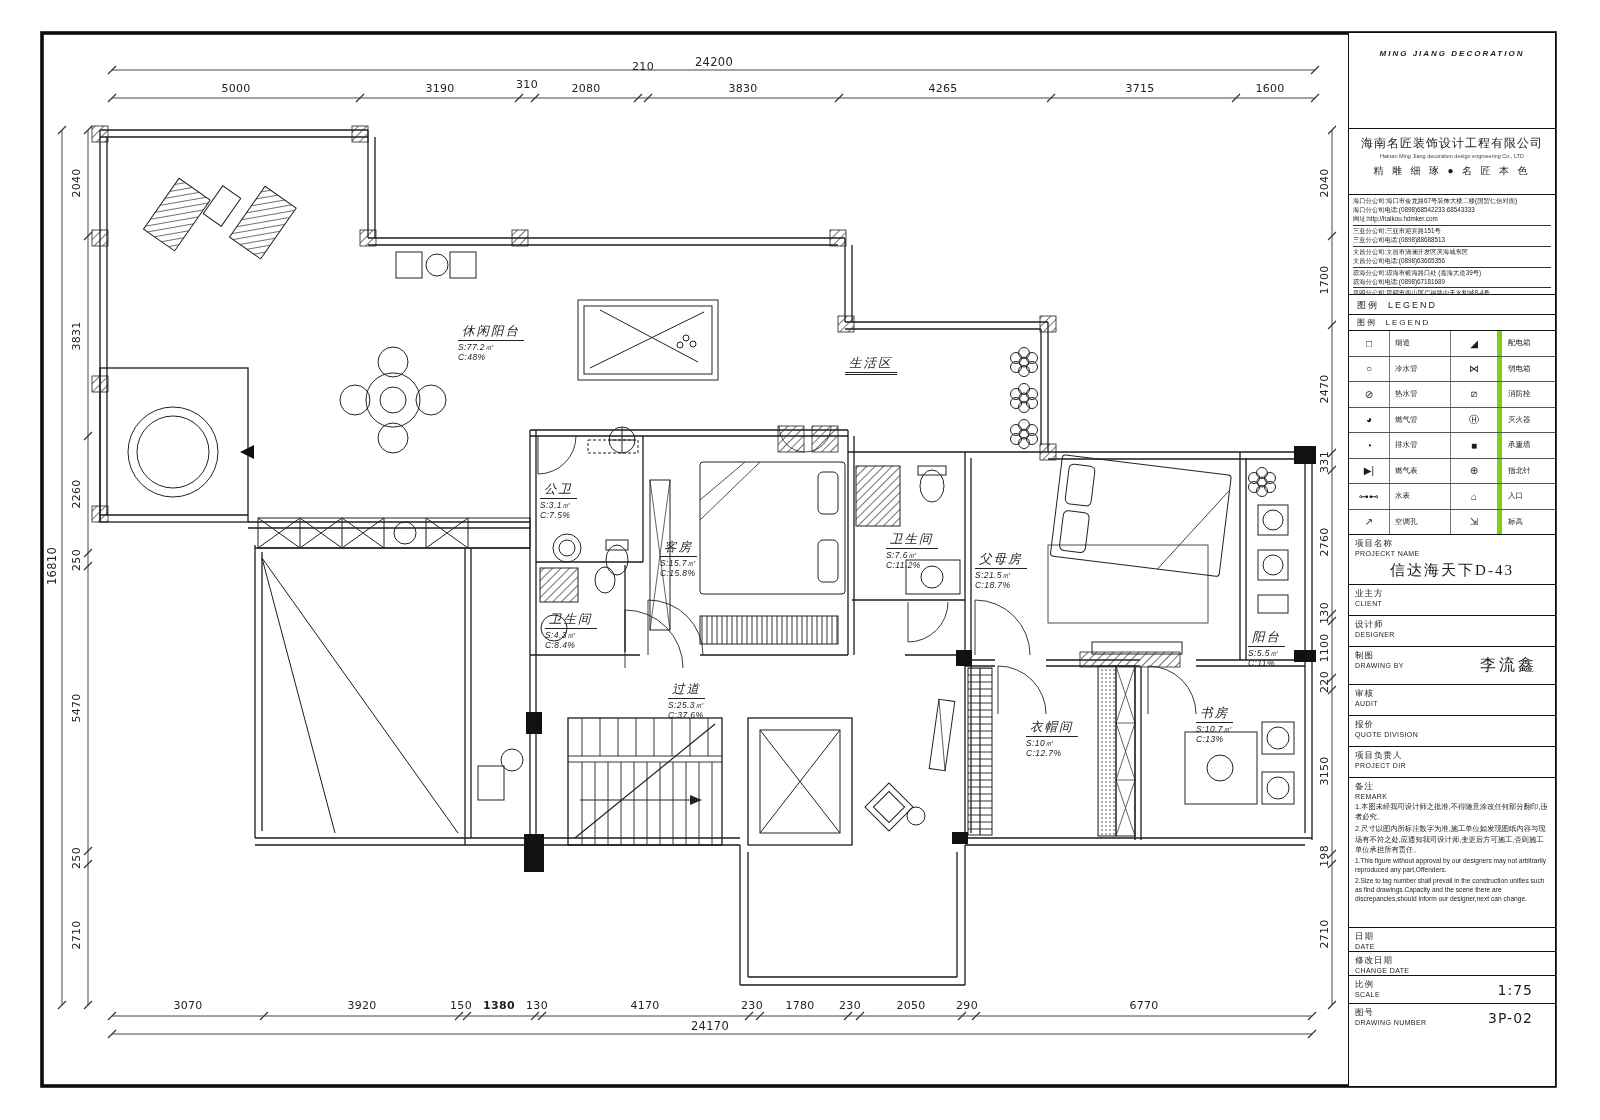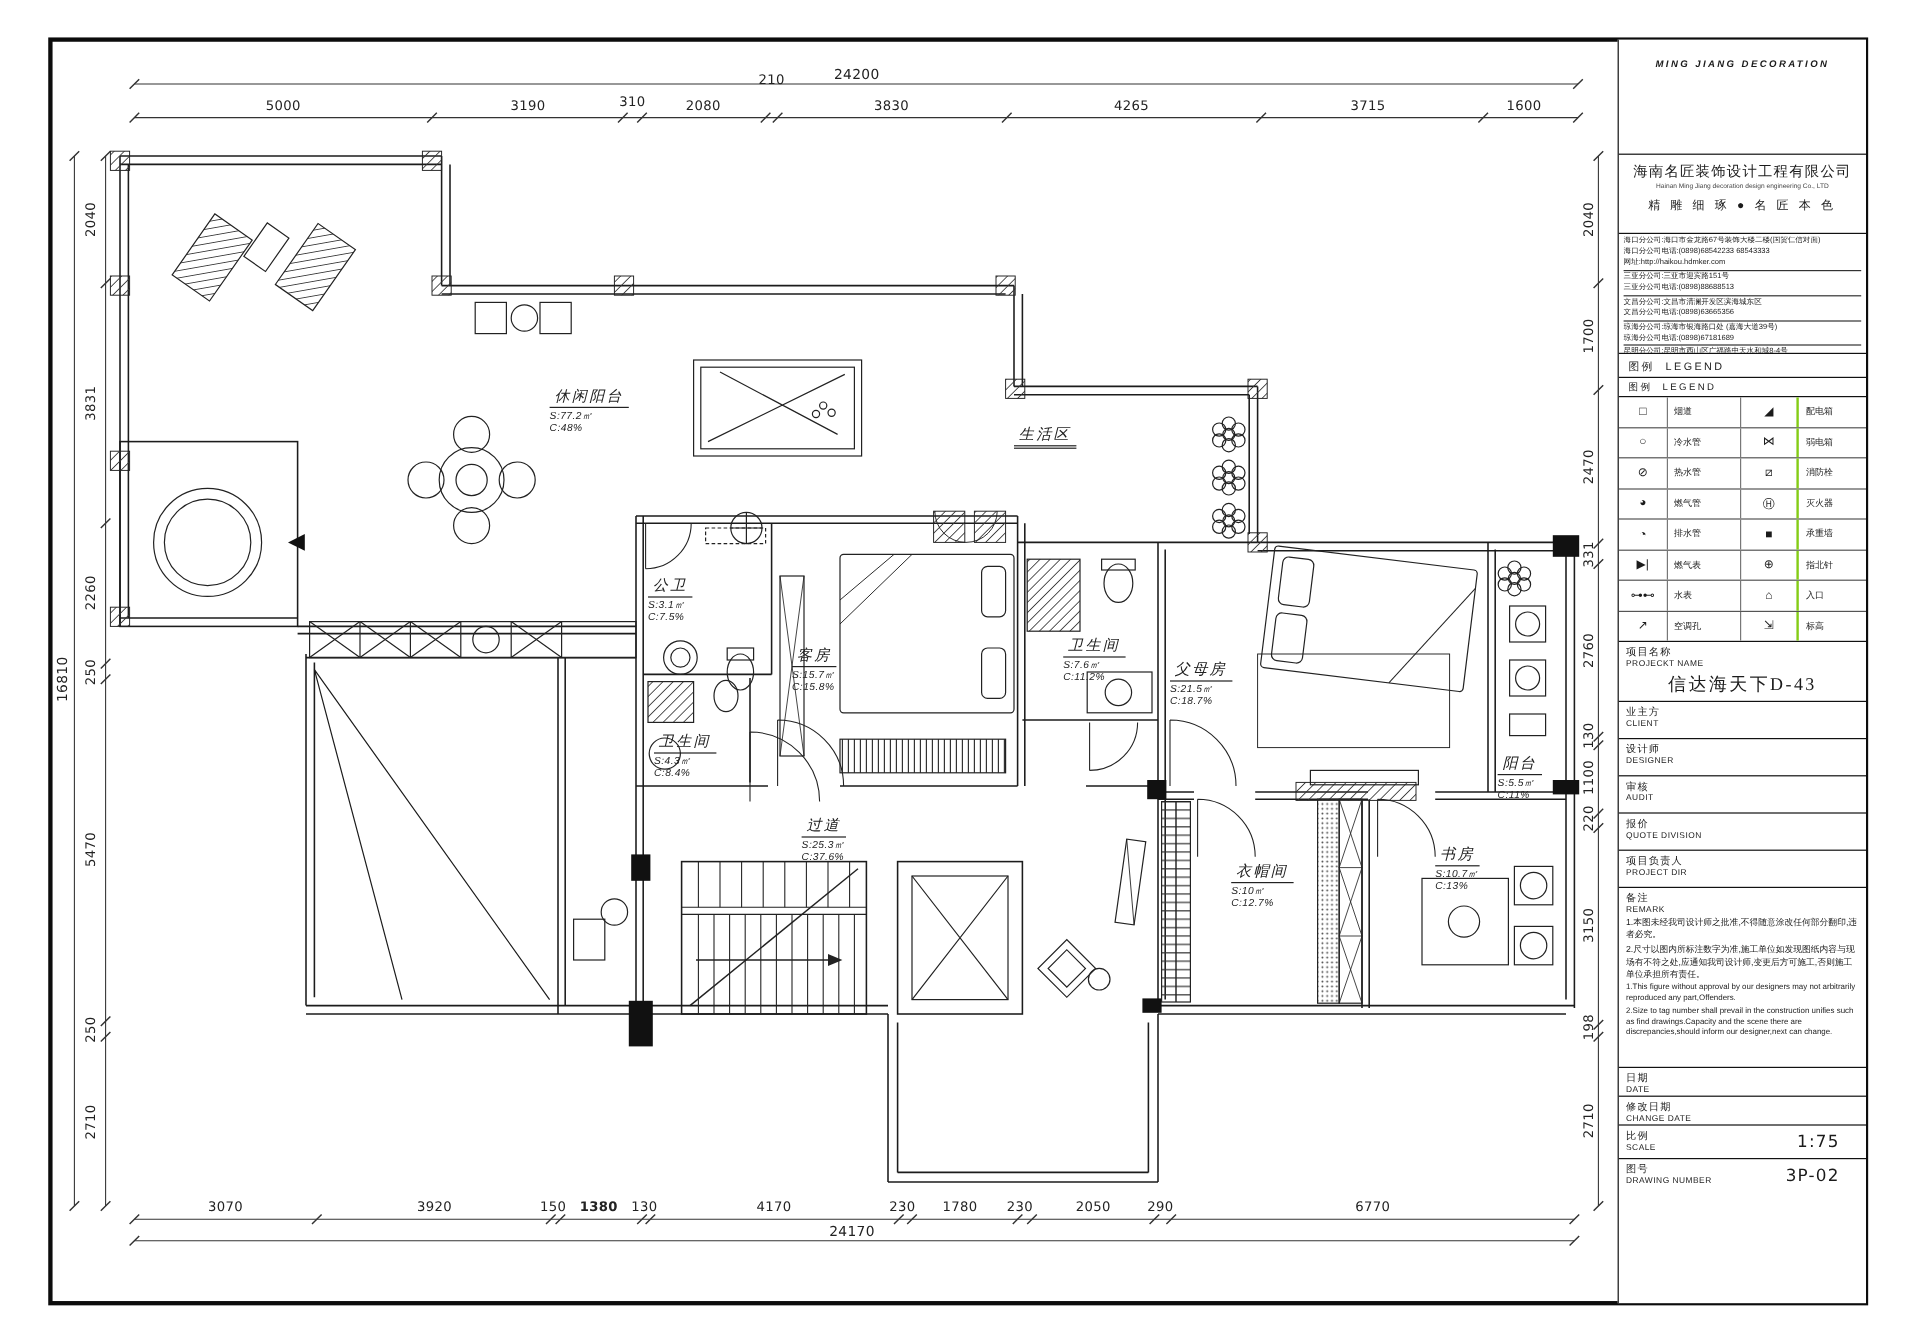--- a/index.html
+++ b/index.html
@@ -38,21 +38,21 @@
   .branches .grp{border-top:1px solid #333;margin-top:1px;padding-top:1px;}
   .lghead{height:20px;font-size:9px;letter-spacing:2px;padding:4px 8px;}
   .lghead2{height:16px;font-size:8px;letter-spacing:2px;padding:2px 8px;}
   .lgtable{height:204px;display:flex;flex-direction:column;}
   .lg-row{flex:1;display:flex;align-items:center;border-bottom:1px solid #555;}
   .lg-row:last-child{border-bottom:none;}
   .lg-sym{width:40px;text-align:center;font-size:10px;flex:none;}
   .lg-lab{width:62px;font-size:7.5px;flex:none;border-left:1px solid #777;border-right:1px solid #777;
           padding-left:5px;height:100%;display:flex;align-items:center;}
   .lg-sym2{width:46px;text-align:center;font-size:10px;flex:none;}
-  .lg-lab2{flex:1;font-size:7.5px;border-left:2px solid #84cc16;padding-left:6px;height:100%;
+  .lg-lab2{flex:1;font-size:7.5px;border-left:5px solid #84cc16;padding-left:6px;height:100%;
            display:flex;align-items:center;}
   .tb-row{padding:3px 6px;}
   .tb-cn{font-size:8.5px;letter-spacing:1px;}
   .tb-en{font-size:7px;letter-spacing:.4px;}
   .tb-val{position:absolute;left:0;right:0;text-align:center;font-size:15px;letter-spacing:2px;
           font-family:"Liberation Serif","DejaVu Serif",serif;}
   .tb-val-side{position:absolute;right:18px;top:8px;font-size:16px;letter-spacing:3px;
           font-family:"Liberation Serif",serif;}
   .remark{padding:3px 6px;}
   .remark .rcn{font-size:7.3px;line-height:1.4;margin-top:2px;}
@@ -496,20 +496,25 @@
       <div class="tb-val" style="top:26px;">信达海天下D-43</div>
     </div>
     <div class="tbs tb-row" style="height:31px;">
       <div class="tb-cn">业主方</div>
       <div class="tb-en">CLIENT</div>
     </div>
     <div class="tbs tb-row" style="height:31px;">
       <div class="tb-cn">设计师</div>
       <div class="tb-en">DESIGNER</div>
     </div>
+    <div class="tbs tb-row" style="height:38px;">
+      <div class="tb-cn">制图</div>
+      <div class="tb-en">DRAWING BY</div>
+      <div class="tb-val-side">李流鑫</div>
+    </div>
     <div class="tbs tb-row" style="height:31px;">
       <div class="tb-cn">审核</div>
       <div class="tb-en">AUDIT</div>
     </div>
     <div class="tbs tb-row" style="height:31px;">
       <div class="tb-cn">报价</div>
       <div class="tb-en">QUOTE DIVISION</div>
     </div>
     <div class="tbs tb-row" style="height:31px;">
       <div class="tb-cn">项目负责人</div>

